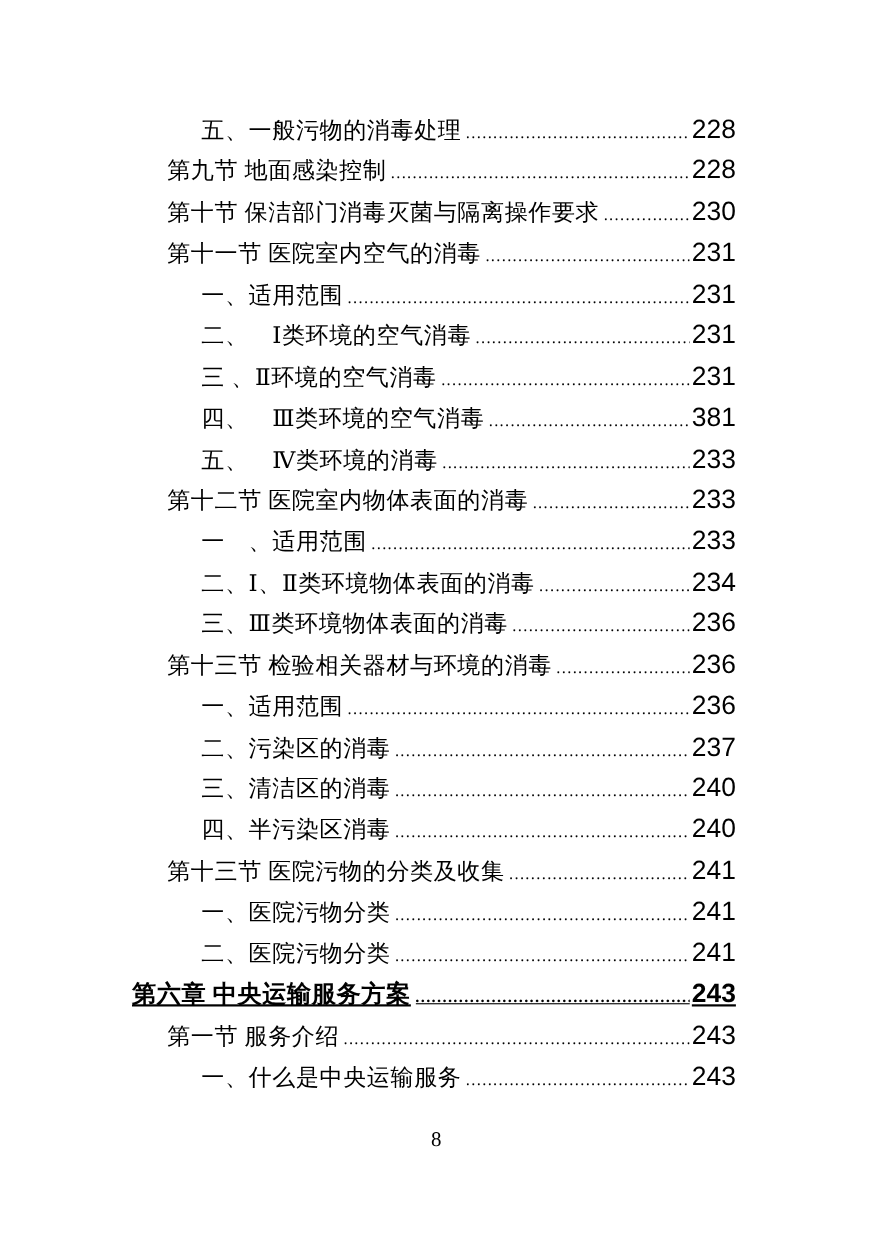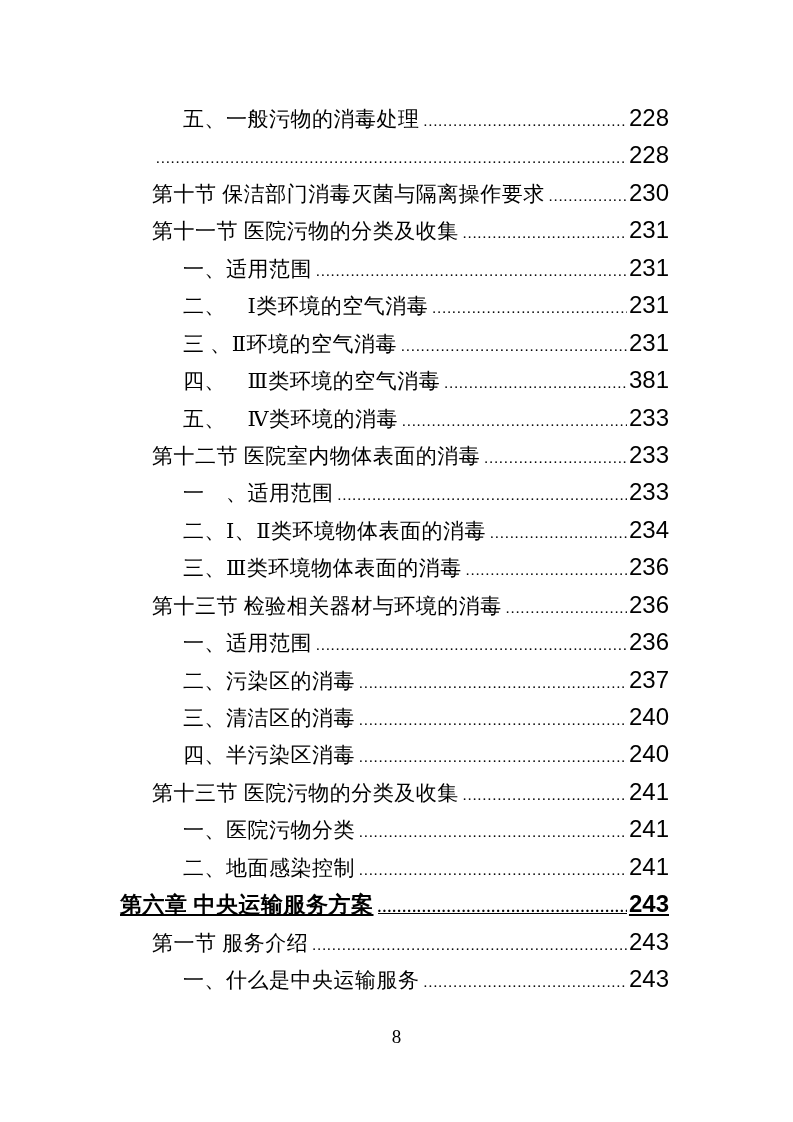--- a/index.html
+++ b/index.html
@@ -72,30 +72,31 @@
 <body>
 
 <div class="page">
   <div class="toc" id="toc-list">
       <div class="toc-row sub">
     <span class="toc-title">五、一般污物的消毒处理</span>
     <span class="leader"></span>
     <span class="toc-page">228</span>
   </div>
       <div class="toc-row section">
+    <span class="toc-title">第九节 地面感染控制</span>
     <span class="leader"></span>
     <span class="toc-page">228</span>
   </div>
       <div class="toc-row section">
     <span class="toc-title">第十节 保洁部门消毒灭菌与隔离操作要求</span>
     <span class="leader"></span>
     <span class="toc-page">230</span>
   </div>
       <div class="toc-row section">
-    <span class="toc-title">第十一节 医院污物的分类及收集</span>
+    <span class="toc-title">第十一节 医院室内空气的消毒</span>
     <span class="leader"></span>
     <span class="toc-page">231</span>
   </div>
       <div class="toc-row sub">
     <span class="toc-title">一、适用范围</span>
     <span class="leader"></span>
     <span class="toc-page">231</span>
   </div>
       <div class="toc-row sub">
     <span class="toc-title">二、　Ⅰ类环境的空气消毒</span>
@@ -166,21 +167,21 @@
     <span class="toc-title">第十三节 医院污物的分类及收集</span>
     <span class="leader"></span>
     <span class="toc-page">241</span>
   </div>
       <div class="toc-row sub">
     <span class="toc-title">一、医院污物分类</span>
     <span class="leader"></span>
     <span class="toc-page">241</span>
   </div>
       <div class="toc-row sub">
-    <span class="toc-title">二、地面感染控制</span>
+    <span class="toc-title">二、医院污物分类</span>
     <span class="leader"></span>
     <span class="toc-page">241</span>
   </div>
       <div class="toc-row chapter">
     <span class="toc-title">第六章 中央运输服务方案</span>
     <span class="leader"></span>
     <span class="toc-page">243</span>
   </div>
       <div class="toc-row section">
     <span class="toc-title">第一节 服务介绍</span>

